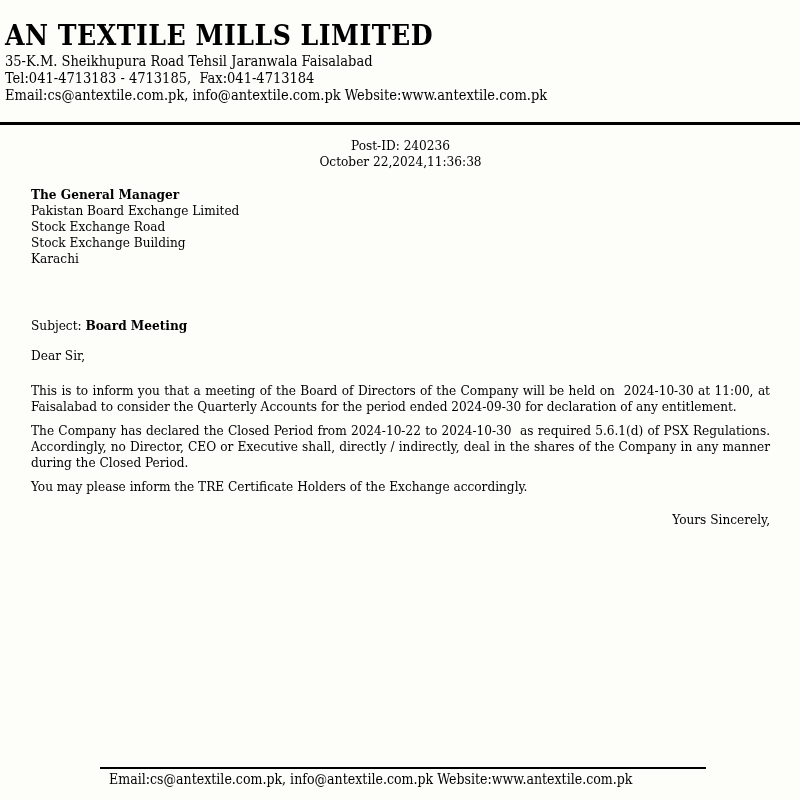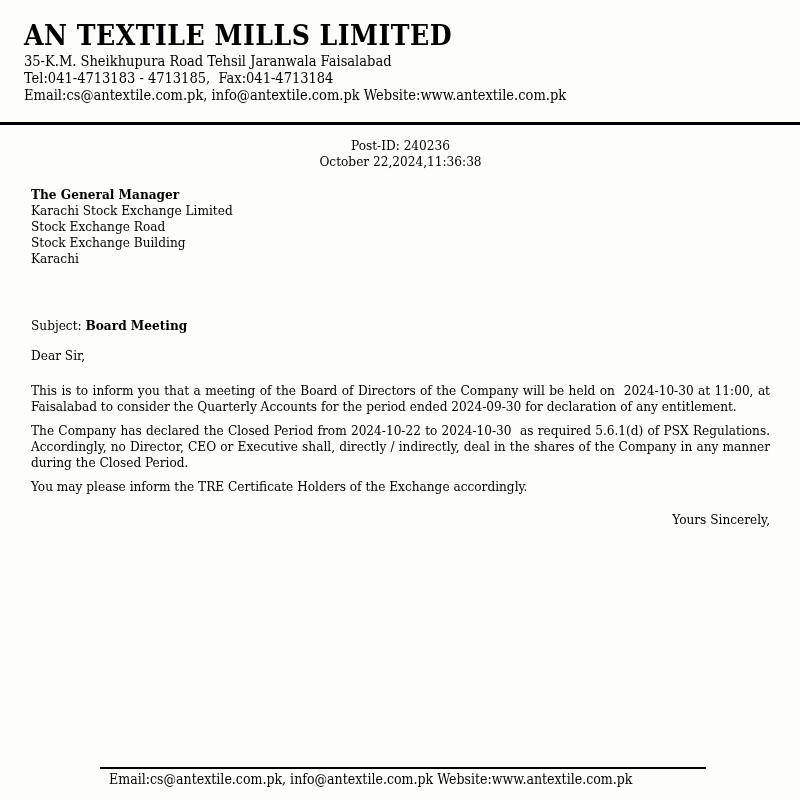--- a/index.html
+++ b/index.html
@@ -11,21 +11,21 @@
     height: 800px;
     background: #fdfdfa;
     color: #000;
     font-family: "DejaVu Serif", serif;
     font-stretch: condensed;
     position: relative;
     overflow: hidden;
   }
   
   .header {
-    padding: 19px 16px 18px 24px;
+    padding: 19px 16px 18px 5px;
     border-bottom: 3px solid #000;
   }
   .company-name {
     margin: 0;
     font-size: 28px;
     font-weight: bold;
     line-height: 34px;
     letter-spacing: 0.5px;
     white-space: pre-wrap;
   }
@@ -82,21 +82,21 @@
 
 <div class="letter">
 
   <div class="meta-block">
     <div class="meta-line">Post-ID: 240236</div>
     <div class="meta-line">October 22,2024,11:36:38</div>
   </div>
 
   <div class="recipient-block">
     <div class="recipient-name">The General Manager</div>
-    <div>Karachi Stock Exchange Limited</div>
+    <div>Pakistan Board Exchange Limited</div>
     <div>Stock Exchange Road</div>
     <div>Stock Exchange Building</div>
     <div>Karachi</div>
   </div>
 
   <div class="subject-line"><span>Subject: </span><span class="subject-value">Board Meeting</span></div>
 
   <div class="salutation">Dear Sir,</div>
 
   <p class="para">This is to inform you that a meeting of the Board of Directors of the Company will be held on  2024-10-30 at 11:00, at Faisalabad to consider the Quarterly Accounts for the period ended 2024-09-30 for declaration of any entitlement.</p>

